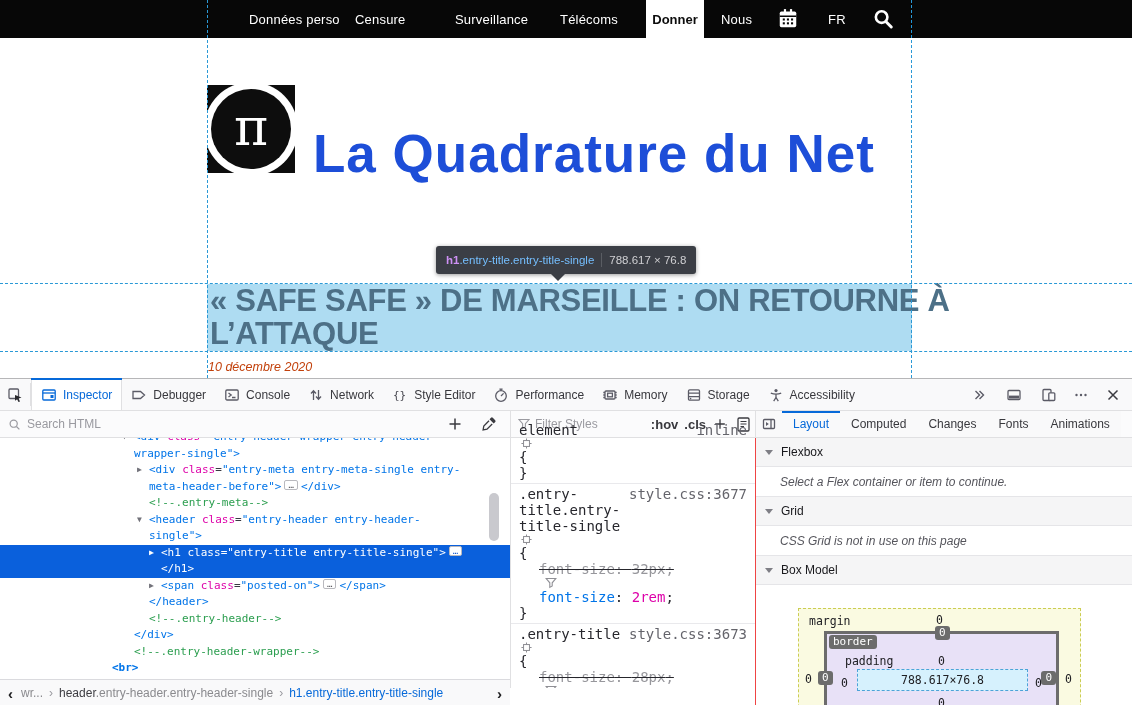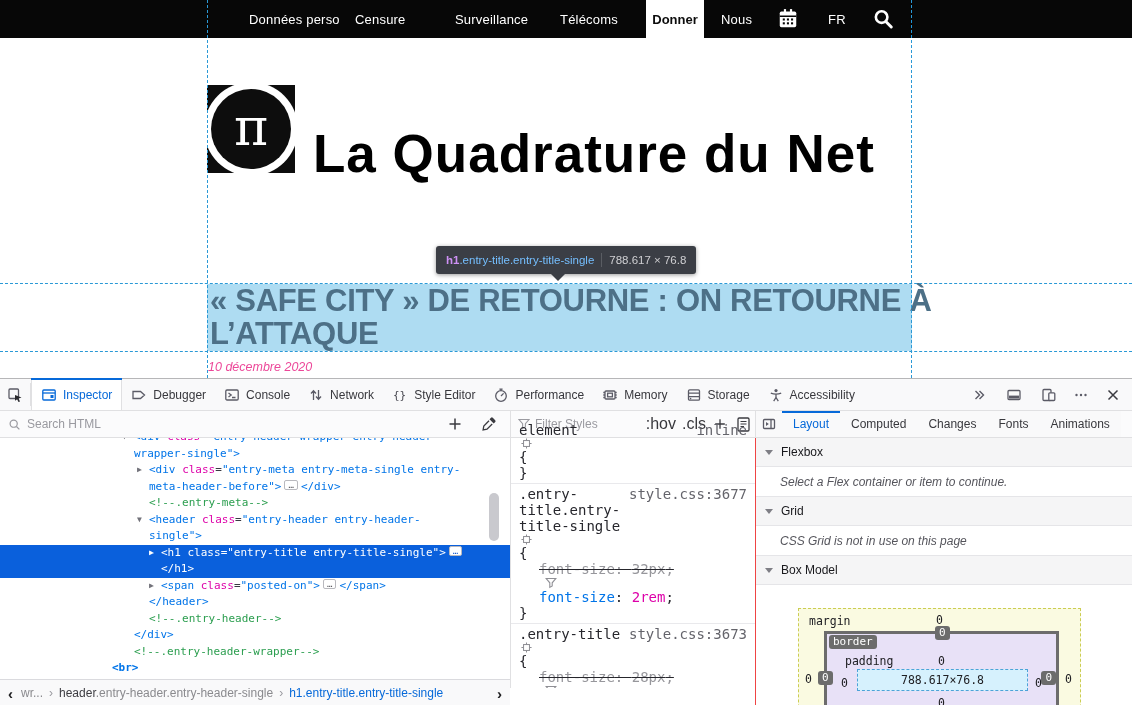--- a/index.html
+++ b/index.html
@@ -16,28 +16,28 @@
 
   
   .vguide{position:absolute;top:0;height:378px;width:0;border-left:1px dashed #2a99d6;z-index:6}
   .hguide{position:absolute;left:0;width:1132px;height:0;border-top:1px dashed #2a99d6;z-index:6}
 
   
   #logo{position:absolute;left:207px;top:85px;width:88px;height:88px;background:#0d0d0d;overflow:hidden}
   #logo .ring{position:absolute;left:-3px;top:-3px;width:94px;height:94px;border-radius:50%;background:#fff}
   #logo .core{position:absolute;left:4px;top:4px;width:80px;height:80px;border-radius:50%;background:#0d0d0d;
               color:#fff;font-family:"DejaVu Serif",serif;font-size:52px;line-height:76px;text-align:center}
-  #site-title{position:absolute;left:313px;top:123px;font-size:53px;font-weight:800;color:#000000;
+  #site-title{position:absolute;left:313px;top:123px;font-size:53px;font-weight:800;color:#1d4ed8;
               letter-spacing:1px;white-space:nowrap}
 
   
   #h1-hl{position:absolute;left:207px;top:284px;width:705px;height:67px;background:#aedcf2;z-index:2}
   #h1-hl .ln{font-size:31px;line-height:33px;font-weight:700;color:#4d7087;letter-spacing:-.3px;
              white-space:nowrap;padding-left:3px}
-  #post-date{position:absolute;left:208px;top:360px;font-style:italic;font-size:12.5px;color:#ec4899}
+  #post-date{position:absolute;left:208px;top:360px;font-style:italic;font-size:12.5px;color:#c2410c}
 
   
   #node-tip{position:absolute;left:436px;top:246px;height:28px;padding:0 10px;background:#3b3e45;border-radius:3px;
             display:flex;align-items:center;gap:7px;font-size:11.5px;z-index:9;box-shadow:0 1px 4px rgba(0,0,0,.4);white-space:nowrap}
   #node-tip .tag{color:#ce91f5;font-weight:700}
   #node-tip .cls{color:#75bfff}
   #node-tip .sep{width:1px;height:14px;background:#5a5d63}
   #node-tip .dims{color:#cfcfd2}
   #node-tip .arrow{position:absolute;left:115px;bottom:-7px;width:0;height:0;
                    border-left:7px solid transparent;border-right:7px solid transparent;border-top:7px solid #3b3e45}
@@ -55,21 +55,21 @@
   #tb-right{position:absolute;right:0;top:0;height:31px;display:flex;align-items:center;gap:2px;padding-right:4px}
 
   
   #dt-sub{position:absolute;left:0;top:32px;width:1132px;height:26px;border-bottom:1px solid #e0e0e2;background:#fbfbfc}
   #mk-toolbar{position:absolute;left:0;top:0;width:510px;height:26px;display:flex;align-items:center}
   #mk-search{display:flex;align-items:center;gap:6px;flex:1;padding-left:8px;color:#9a9aa0}
   #mk-tools{display:flex;align-items:center;gap:4px;padding-right:6px}
   #rl-toolbar{position:absolute;left:510px;top:0;width:245px;height:26px;display:flex;align-items:center;
               border-left:1px solid #e0e0e2;box-sizing:border-box}
   #rl-filter{display:flex;align-items:center;gap:5px;flex:1;padding-left:7px;color:#9a9aa0}
-  .txt-btn{font-weight:400;font-size:16px;color:#38383d;padding:2px 3px;cursor:pointer}
+  .txt-btn{font-weight:700;font-size:13px;color:#38383d;padding:2px 3px;cursor:pointer}
   #side-tabs{position:absolute;left:755px;top:0;width:366px;height:26px;display:flex;align-items:stretch;
              border-left:1px solid #e0e0e2;box-sizing:border-box;background:#f9f9fa;overflow:hidden}
   .side-tab{display:flex;align-items:center;padding:0 11px;position:relative;cursor:pointer;white-space:nowrap}
   .side-tab.active{color:#0669d9}
   .side-tab.active::before{content:"";position:absolute;top:0;left:0;right:0;height:2px;background:#0669d9}
 
   
   #markup{position:absolute;left:0;top:59px;width:510px;height:241px;overflow:hidden;
           font-family:"DejaVu Sans Mono",monospace;font-size:11px;line-height:16.5px;color:#222}
   .mrow{position:relative;white-space:pre;cursor:default}
@@ -166,21 +166,21 @@
 <div class="hguide" style="top:283px"></div>
 <div class="hguide" style="top:351px"></div>
 
 <div id="logo">
   <div class="ring"></div>
   <div class="core">π</div>
 </div>
 <div id="site-title">La Quadrature du Net</div>
 
 <div id="h1-hl">
-  <div class="ln">« SAFE CITY » DE RETOURNE : ON RETOURNE À</div>
+  <div class="ln">« SAFE SAFE » DE MARSEILLE : ON RETOURNE À</div>
   <div class="ln">L’ATTAQUE</div>
 </div>
 <div id="post-date">10 décembre 2020</div>
 
 <div id="node-tip">
   <span><span class="tag">h1</span><span class="cls">.entry-title.entry-title-single</span></span>
   <span class="sep"></span>
   <span class="dims">788.617 × 76.8</span>
   <span class="arrow"></span>
 </div>

